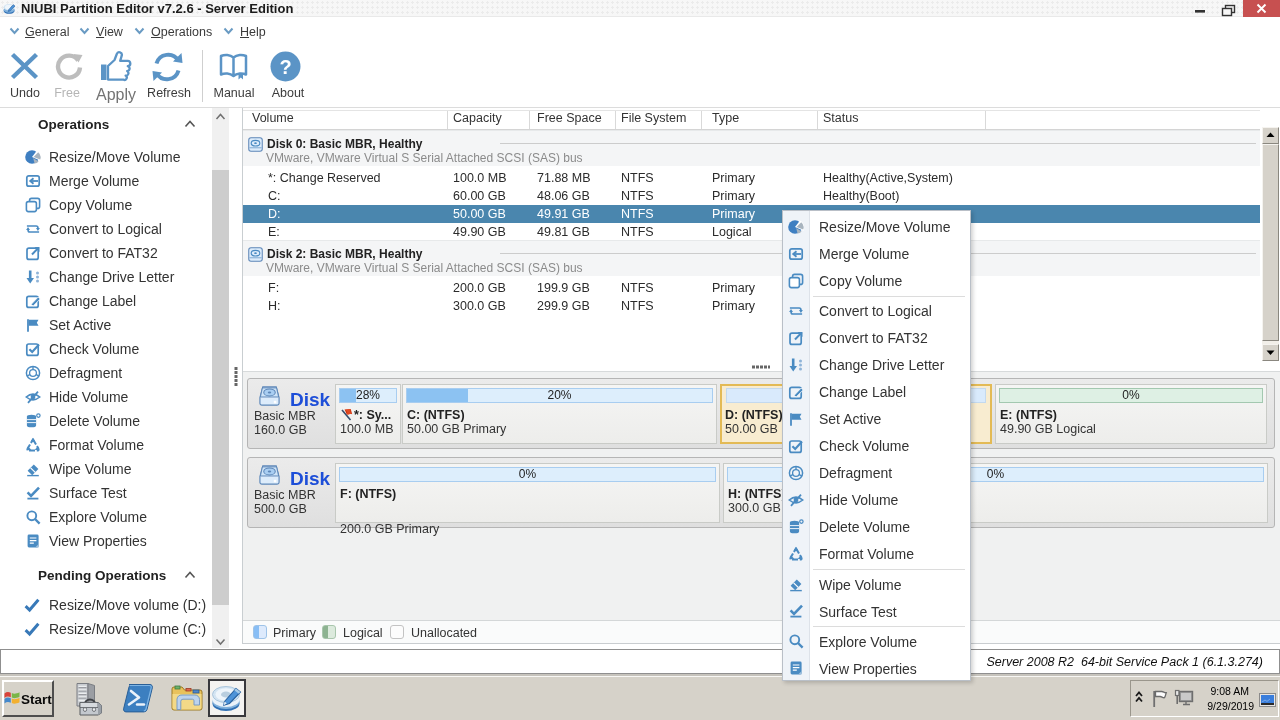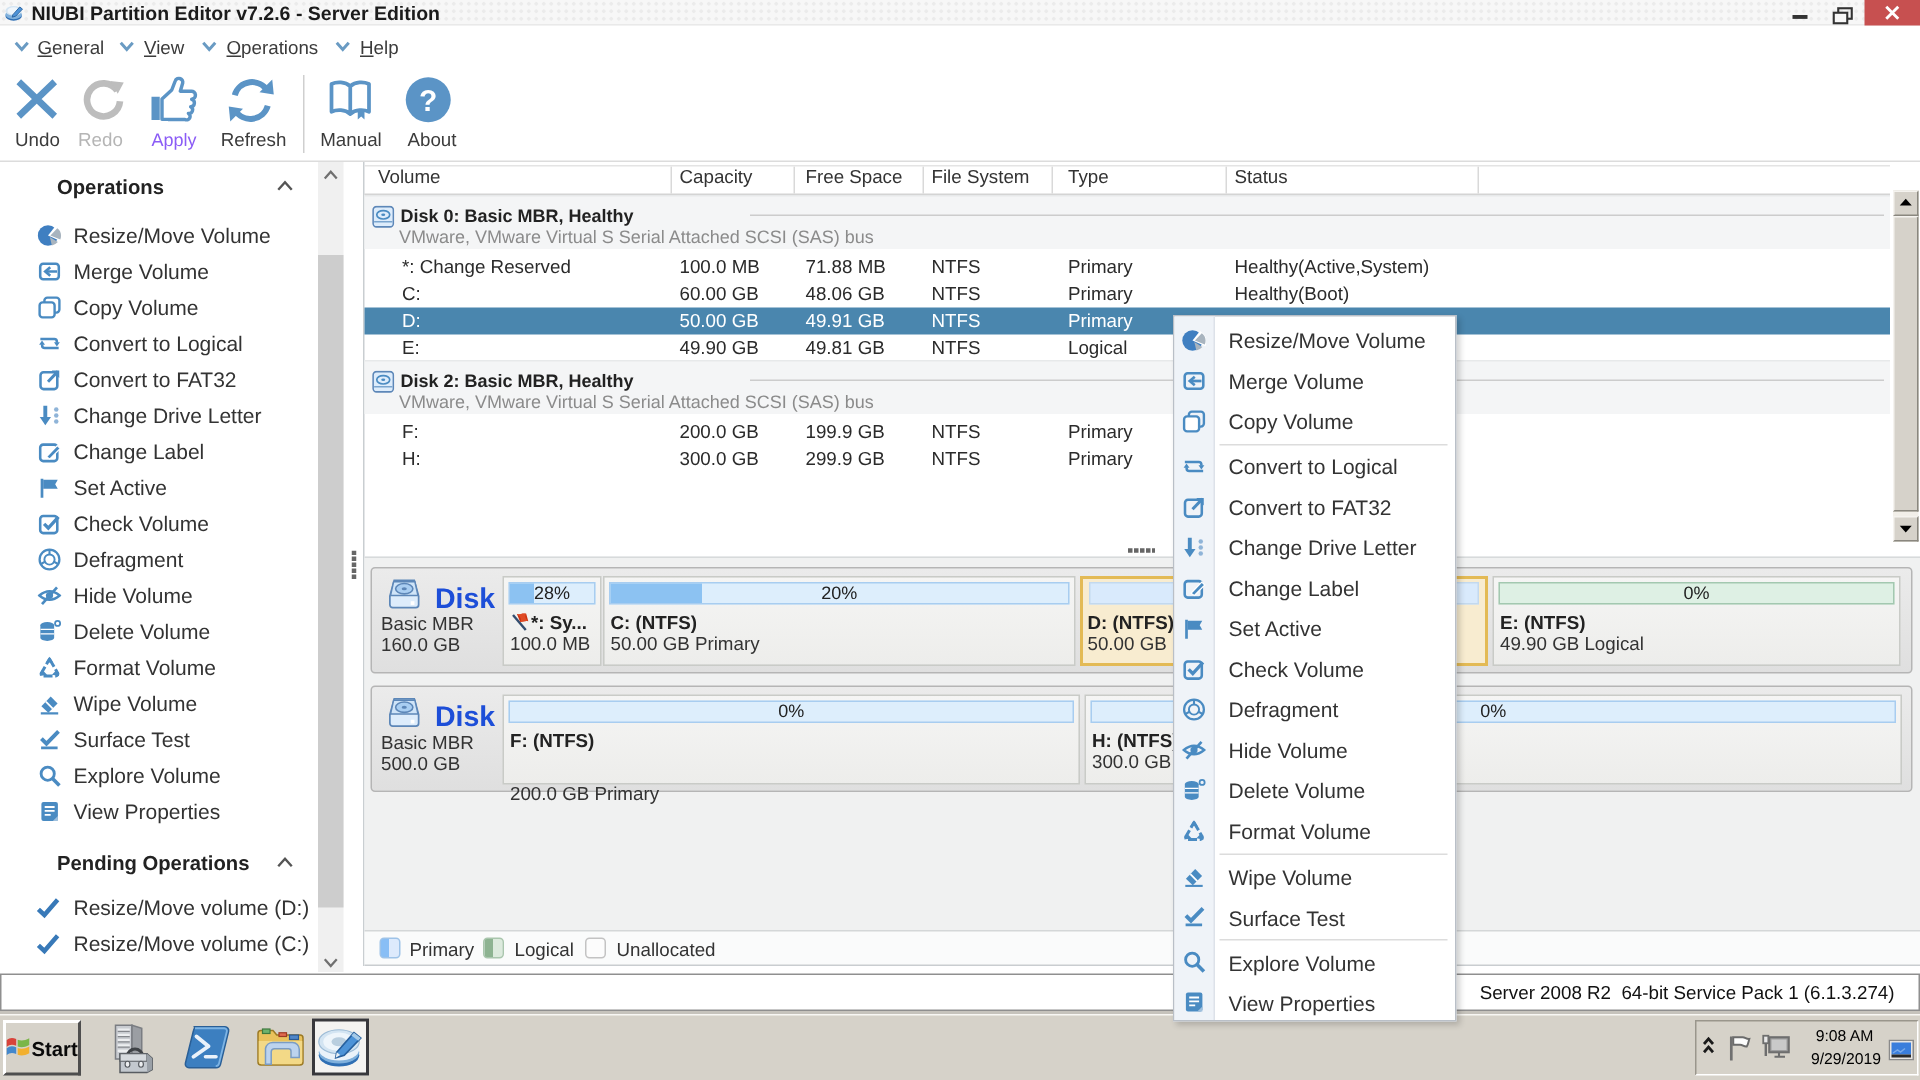--- a/index.html
+++ b/index.html
@@ -71,21 +71,21 @@
 .pname { position:absolute; font-size:12.5px; font-weight:bold; color:#222; white-space:nowrap; }
 .pinfo { position:absolute; font-size:12.5px; color:#333; white-space:nowrap; }
 
 
 #legend { left:243px; top:620px; width:1037px; height:24px; background:#fafbfb; border-top:1px solid #d4d7d8; border-bottom:1px solid #c9cdd0; }
 .lg-sq { position:absolute; top:625px; width:14px; height:14px; border-radius:3px; }
 .lg-txt { position:absolute; top:626px; font-size:12.5px; color:#333; }
 
 
 #statusbar { left:0px; top:649px; width:1280px; height:25px; background:#fff; border:1px solid #8f8f8f; }
-#status-text { right:17px; top:655px; font-size:12.5px; color:#111; }
+#status-text { right:17px; top:655px; font-size:12.5px; color:#111;font-style:italic; }
 
 
 #taskbar { left:0; top:676px; width:1280px; height:44px; background:#d6d2c9; border-top:1px solid #f8f7f4; }
 #startbtn { left:2px; top:680px; width:52px; height:37px; background:#d6d2c9; border:2px solid; border-color:#ffffff #4e4e4e #4e4e4e #ffffff; }
 #start-txt { left:21px; top:692px; font-size:13.5px; font-weight:bold; color:#0a0a0a; }
 .tk-pressed { left:208px; top:679px; width:38px; height:38px; background:#f4f3f1; border:2px solid #38383c; }
 #tray { left:1130px; top:680px; width:149px; height:37px; border:1px solid; border-color:#9a968c #ffffff #ffffff #9a968c; }
 .tray-time { position:absolute; font-size:10.5px; color:#000; }
 
 
@@ -239,26 +239,26 @@
 <div id="toolbar" class="abs">
   <div id="tb-sep" class="abs" style="top:6px;height:52px"></div>
   <svg class="abs" style="left:10px;top:8px" width="29" height="28" viewBox="0 0 29 28">
       <path d="M2.5 2.5 L26.5 25.5 M26.5 2.5 L2.5 25.5" stroke="#5b94c6" stroke-width="4.4" fill="none"></path>
     </svg>
   <div class="abs" style="left:2px;top:42px;width:46px;text-align:center;font-size:12.5px;color:#3c3c3c">Undo</div>
   <svg class="abs" style="left:55px;top:9px" width="28" height="28" viewBox="0 0 28 28">
       <path d="M23.2 7.5 A11 11 0 1 0 25 14.5" stroke="#bdbdbd" stroke-width="4.4" fill="none"></path>
       <path d="M18.5 1 L27.5 2 L23.5 9.5 Z" fill="#bdbdbd"></path>
     </svg>
-  <div class="abs" style="left:44px;top:42px;width:46px;text-align:center;font-size:12.5px;color:#b5b5b5">Redo</div>
+  <div class="abs" style="left:44px;top:42px;width:46px;text-align:center;font-size:12.5px;color:#b5b5b5">Free</div>
   <svg class="abs" style="left:99px;top:7px" width="33" height="31" viewBox="0 0 33 31">
     <path d="M2 13.5 h5.5 V29 H2 Z" fill="#5b94c6"></path>
     <path d="M9 28.5 V15 L15.5 9 L17.8 3 a2.6 2.6 0 0 1 5 1.4 L21.2 9.8 H28.4 a2.7 2.7 0 0 1 0.4 5.4 a2.5 2.5 0 0 1 -0.7 4.9 a2.4 2.4 0 0 1 -1.5 4.5 a2.3 2.3 0 0 1 -2.3 4 H13 Z" fill="none" stroke="#5b94c6" stroke-width="2.3" stroke-linejoin="round"></path>
   </svg>
-  <div class="abs" style="left:93px;top:42px;width:46px;text-align:center;font-size:12px;color:#8b5cf6">Apply</div>
+  <div class="abs" style="left:93px;top:42px;width:46px;text-align:center;font-size:16px;color:#737373">Apply</div>
   <svg class="abs" style="left:151px;top:7px" width="33" height="32" viewBox="0 0 33 32">
     <path d="M5.5 12.5 A12 12 0 0 1 27.3 9.5" stroke="#5b94c6" stroke-width="4" fill="none"></path>
     <path d="M27.5 19.5 A12 12 0 0 1 5.7 22.5" stroke="#5b94c6" stroke-width="4" fill="none"></path>
     <path d="M30.5 2 L31.5 12 L22 10.5 Z" fill="#5b94c6"></path>
     <path d="M2.5 30 L1.5 20 L11 21.5 Z" fill="#5b94c6"></path>
   </svg>
   <div class="abs" style="left:146px;top:42px;width:46px;text-align:center;font-size:12.5px;color:#3c3c3c">Refresh</div>
   <svg class="abs" style="left:218px;top:9px" width="31" height="27" viewBox="0 0 31 27">
     <path d="M15.5 4.5 C12 1.4 6.6 1.4 3 3 V21.5 C6.6 19.9 12 19.9 15.5 23 C19 19.9 24.4 19.9 28 21.5 V3 C24.4 1.4 19 1.4 15.5 4.5 Z M15.5 4.5 V23" fill="none" stroke="#5b94c6" stroke-width="2.5" stroke-linejoin="round"></path>
     <path d="M20.5 21 v5.6 l2.3 -2 L25 26.6 V21" fill="#5b94c6"></path>

